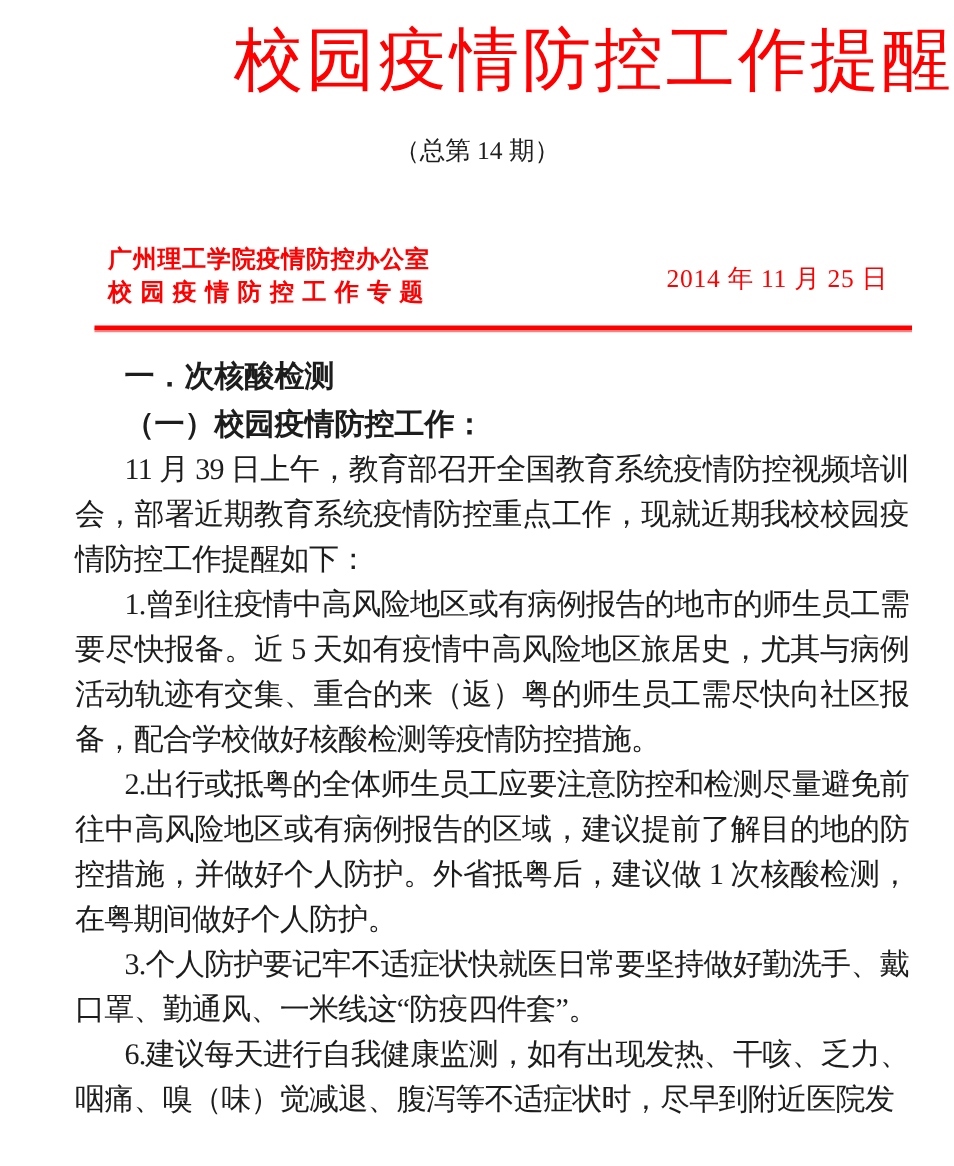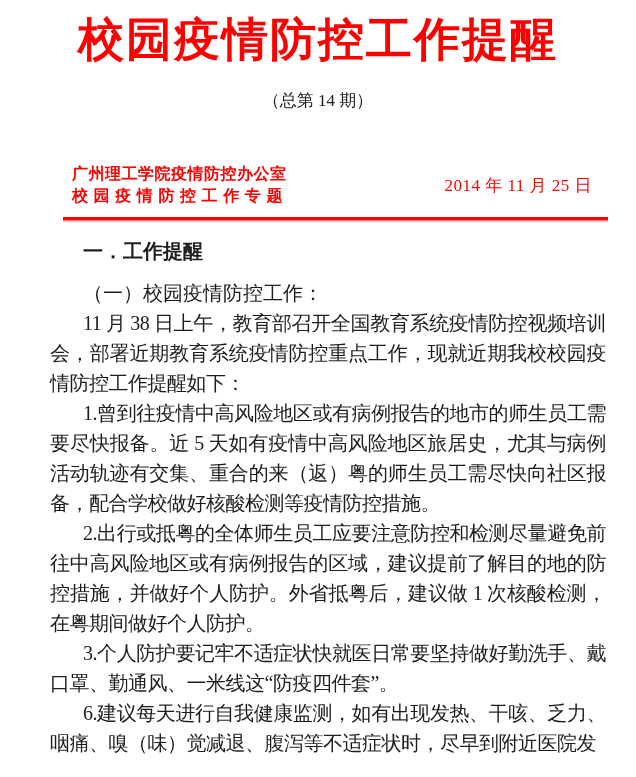--- a/index.html
+++ b/index.html
@@ -3,22 +3,22 @@
 <meta charset="utf-8">
 <style>
   :root { --accent:#fe0000; --ink:#1d1d1d; }
   * { margin:0; padding:0; box-sizing:border-box; }
   html,body { background:#ffffff; }
   .page {
     position:relative; width:636px; height:777px; background:#ffffff;
     overflow:hidden; font-family:"Liberation Serif", serif; color:var(--ink);
   }
   .title {
-    margin-top:14px; text-align:center; color:var(--accent);
-    font-family:"Liberation Sans", sans-serif; font-weight:bold;
+    margin-top:14px; text-align:right; color:var(--accent);
+    font-family:"Liberation Sans", sans-serif; font-weight:normal;
     font-size:46px; line-height:50px; letter-spacing:2px;
   }
   .issue {
     margin-top:27px; text-align:center; font-size:17px; line-height:20px;
   }
   .masthead {
     margin:52px 44px 0 72px; display:flex; justify-content:space-between;
     align-items:center; color:var(--accent);
   }
   .org  { font-size:16px; line-height:22px; font-weight:bold; }
@@ -28,21 +28,21 @@
   .rule {
     margin:10px 28px 0 63px; height:3px; background:var(--accent);
     box-shadow:0 1.5px 0 rgba(254,0,0,0.5);
   }
   .content { margin:16px 30px 0 50px; }
   .content p { font-size:20px; line-height:30px; text-indent:33px; }
   .h1 {
     font-family:"Liberation Sans", sans-serif; font-weight:bold;
     line-height:24px;
   }
-  .h2 { font-weight:normal; line-height:26px; margin-top:12px; }
+  .h2 { font-weight:bold; line-height:26px; margin-top:2px; }
   .para { text-align:justify; letter-spacing:-0.5px; }
 </style>
 </head>
 <body>
 
 <div class="page">
 
   <div class="title">校园疫情防控工作提醒</div>
 
   <div class="issue">（总第 14 期）</div>
@@ -51,22 +51,22 @@
     <div class="org">
       <div class="org1">广州理工学院疫情防控办公室</div>
       <div class="org2">校园疫情防控工作专题</div>
     </div>
     <div class="date">2014 年 11 月 25 日</div>
   </div>
 
   <div class="rule"></div>
 
   <div class="content">
-    <p class="h1">一．工作提醒</p>
+    <p class="h1">一．次核酸检测</p>
     <p class="h2">（一）校园疫情防控工作：</p>
-    <p class="para">11 月 38 日上午，教育部召开全国教育系统疫情防控视频培训会，部署近期教育系统疫情防控重点工作，现就近期我校校园疫情防控工作提醒如下：</p>
+    <p class="para">11 月 39 日上午，教育部召开全国教育系统疫情防控视频培训会，部署近期教育系统疫情防控重点工作，现就近期我校校园疫情防控工作提醒如下：</p>
     <p class="para">1.曾到往疫情中高风险地区或有病例报告的地市的师生员工需要尽快报备。近 5 天如有疫情中高风险地区旅居史，尤其与病例活动轨迹有交集、重合的来（返）粤的师生员工需尽快向社区报备，配合学校做好核酸检测等疫情防控措施。</p>
     <p class="para">2.出行或抵粤的全体师生员工应要注意防控和检测尽量避免前往中高风险地区或有病例报告的区域，建议提前了解目的地的防控措施，并做好个人防护。外省抵粤后，建议做 1 次核酸检测，在粤期间做好个人防护。</p>
     <p class="para">3.个人防护要记牢不适症状快就医日常要坚持做好勤洗手、戴口罩、勤通风、一米线这“防疫四件套”。</p>
     <p class="para">6.建议每天进行自我健康监测，如有出现发热、干咳、乏力、咽痛、嗅（味）觉减退、腹泻等不适症状时，尽早到附近医院发</p>
   </div>
 
 </div>
 
 </body></html>

